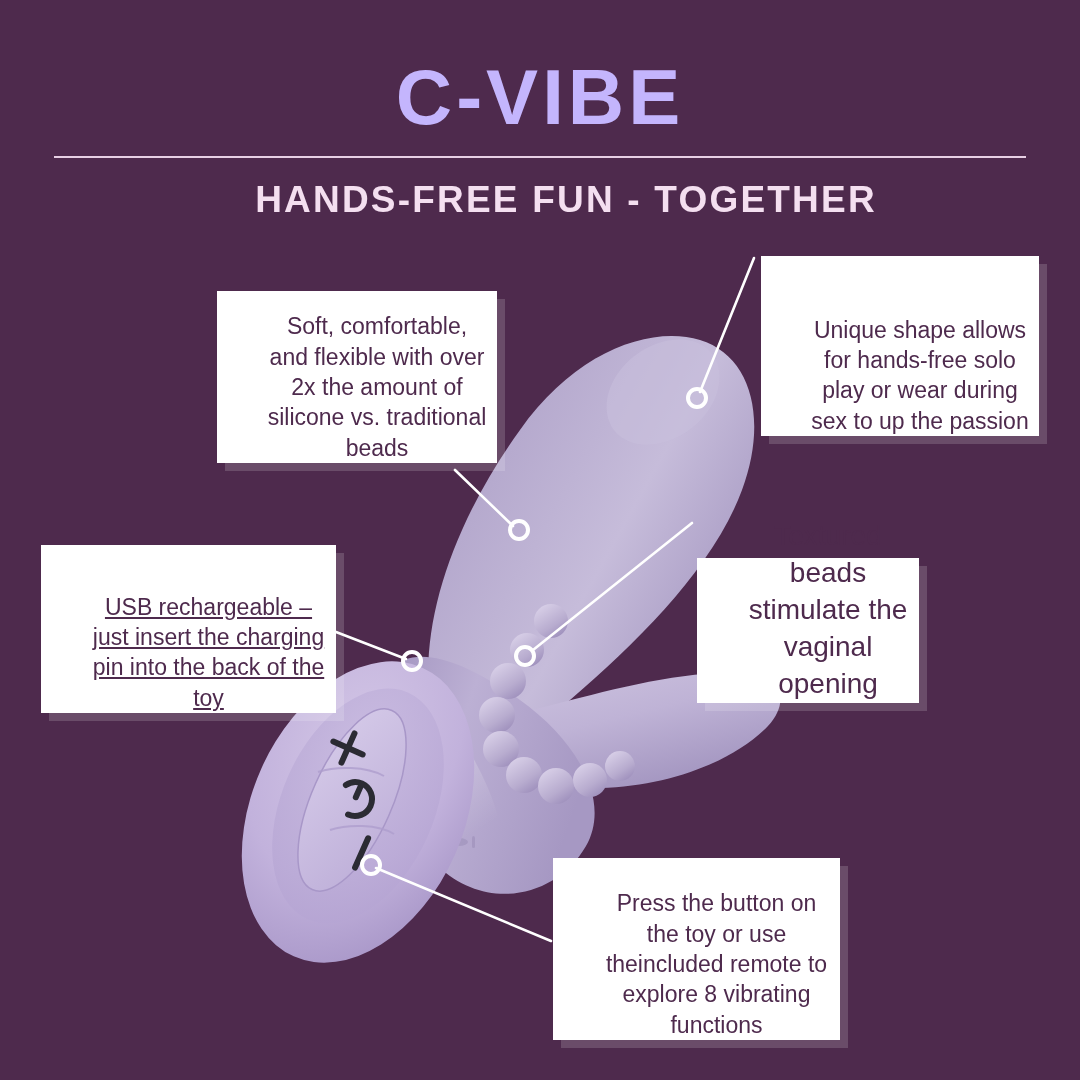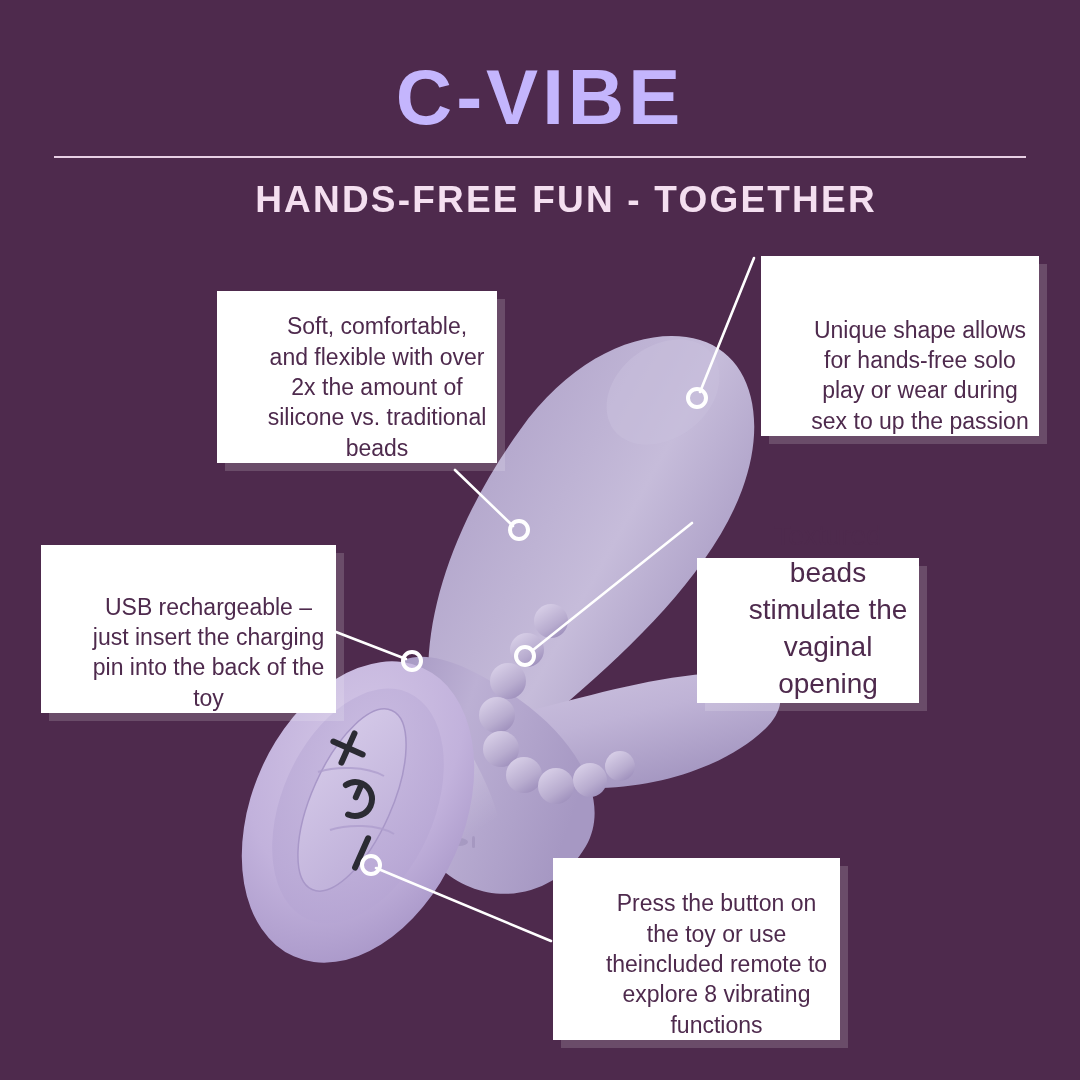--- a/index.html
+++ b/index.html
@@ -75,21 +75,21 @@
     text-align: center;
     line-height: 1.32;
     box-shadow: 8px 8px 0 rgba(255,255,255,0.16);
     z-index: 6;
     padding-left: 40px;
   }
   .callout .txt { display: block; padding: 0 8px; }
 
   #callout-flexible   { left: 217px; top: 291px;  width: 280px; height: 172px; font-size: 23px; }
   #callout-shape      { left: 761px; top: 256px;  width: 278px; height: 180px; font-size: 23px; }
-  #callout-usb        { left:  41px; top: 545px;  width: 295px; height: 168px; font-size: 23px; }
+  #callout-usb        { left:  41px; top: 545px;  width: 295px; height: 168px; font-size: 23px; text-decoration: underline; }
   #callout-beads      { left: 697px; top: 516px;  width: 222px; height: 145px; font-size: 28px; margin-top: 42px; }
   #callout-functions  { left: 553px; top: 858px;  width: 287px; height: 182px; font-size: 23px; }
 
   
   #leaders { position: absolute; left:0; top:0; width:1080px; height:1080px; z-index: 7; pointer-events:none; }
 </style>
 </head>
 <body>
 
 <div id="stage">

